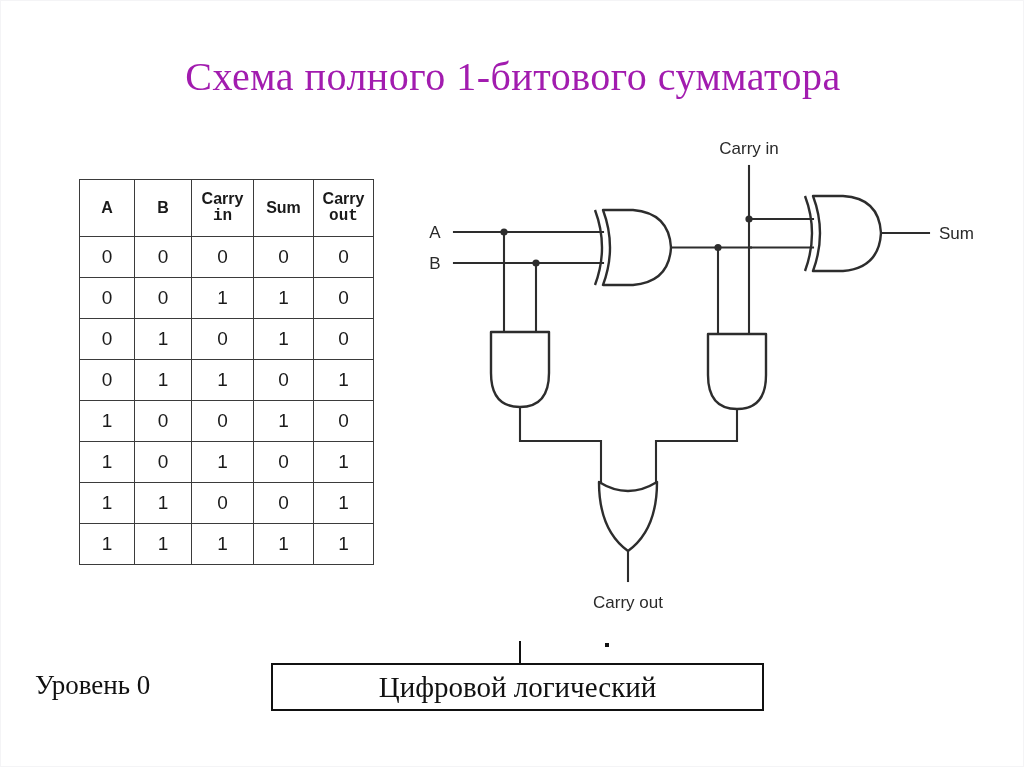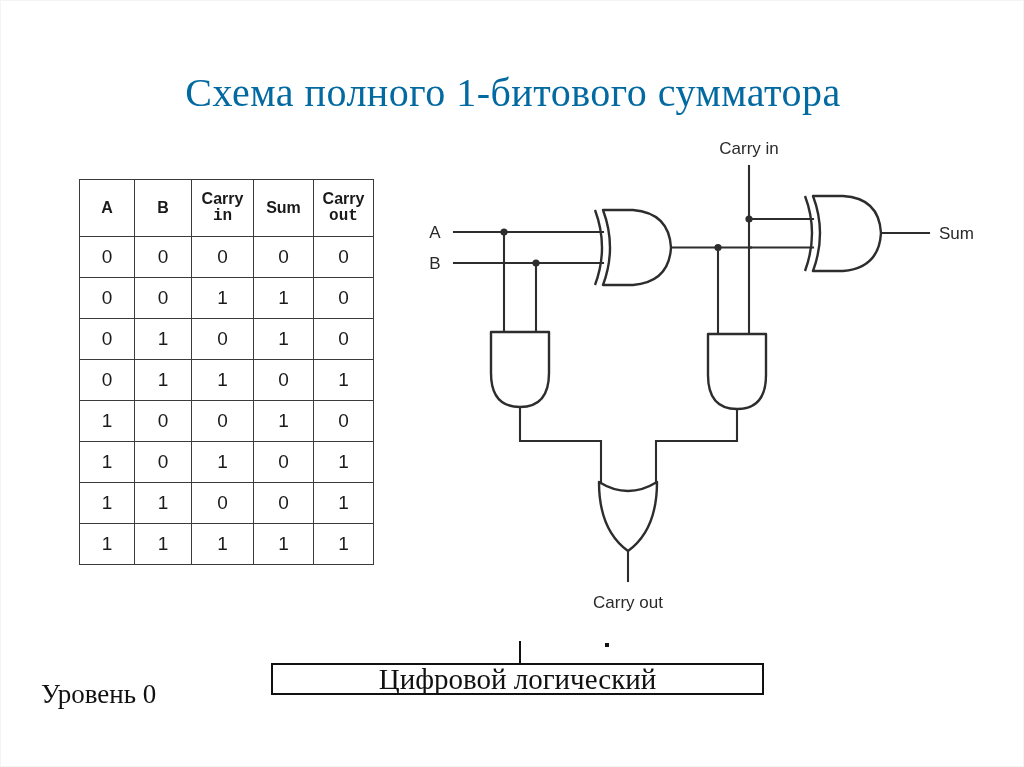--- a/index.html
+++ b/index.html
@@ -19,27 +19,27 @@
     background: #ffffff;
     overflow: hidden;
     box-sizing: border-box;
     border: 1px solid #f4f4f6;
   }
 
   
   #title {
     position: absolute;
     left: 0;
-    top: 68px;
+    top: 52px;
     width: 1024px;
     text-align: center;
     font-family: "Liberation Serif", "DejaVu Serif", serif;
     font-size: 40px;
     font-weight: 400;
-    color: #0369a1;
+    color: #a21caf;
     letter-spacing: 0.5px;
     white-space: nowrap;
   }
 
   
   #truth-table {
     position: absolute;
     left: 78px;
     top: 178px;
     border-collapse: collapse;
@@ -104,34 +104,33 @@
   }
   .ctext {
     font-family: "Liberation Sans", sans-serif;
     font-size: 17px;
     fill: #2a2a2a;
   }
 
   
   #level-label {
     position: absolute;
-    left: 40px;
+    left: 34px;
     top: 669px;
     font-family: "Liberation Serif", "DejaVu Serif", serif;
     font-size: 27px;
     color: #111111;
     white-space: nowrap;
-    margin-top: 9px;
   }
   #layer-box {
     position: absolute;
     left: 270px;
     top: 662px;
     width: 493px;
-    height: 32px;
+    height: 48px;
     border: 2.4px solid #111111;
     background: #ffffff;
     box-sizing: border-box;
   }
   #layer-box-label {
     position: absolute;
     left: 0;
     top: 0;
     width: 100%;
     height: 100%;

